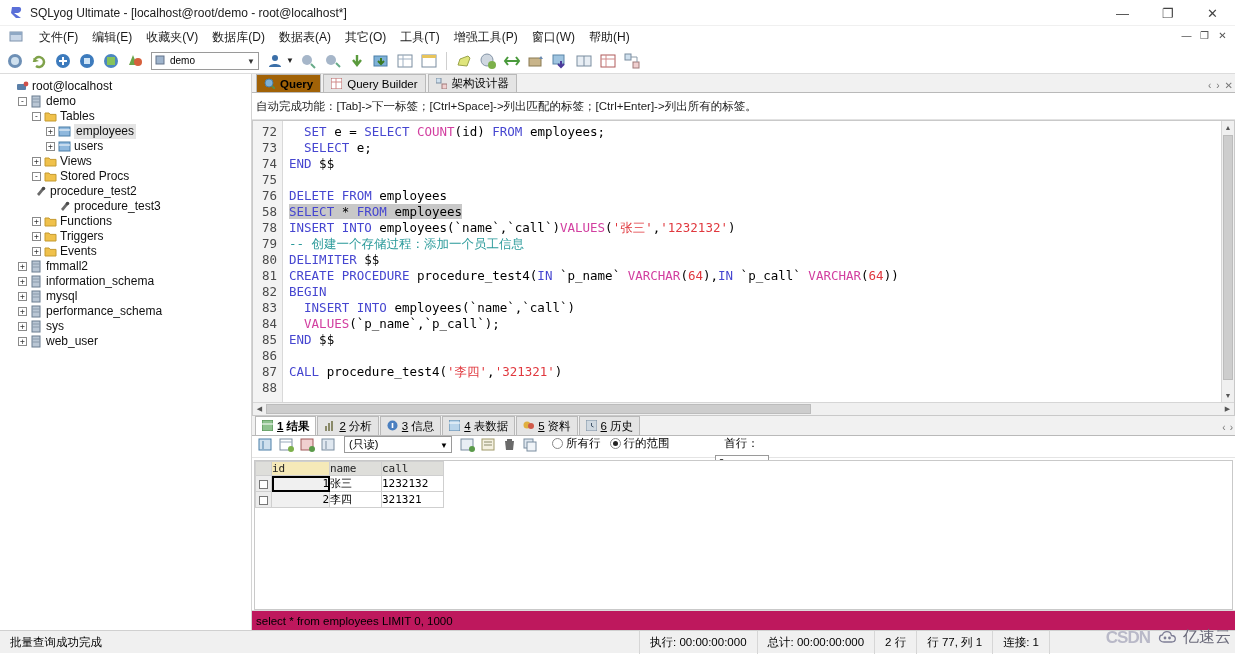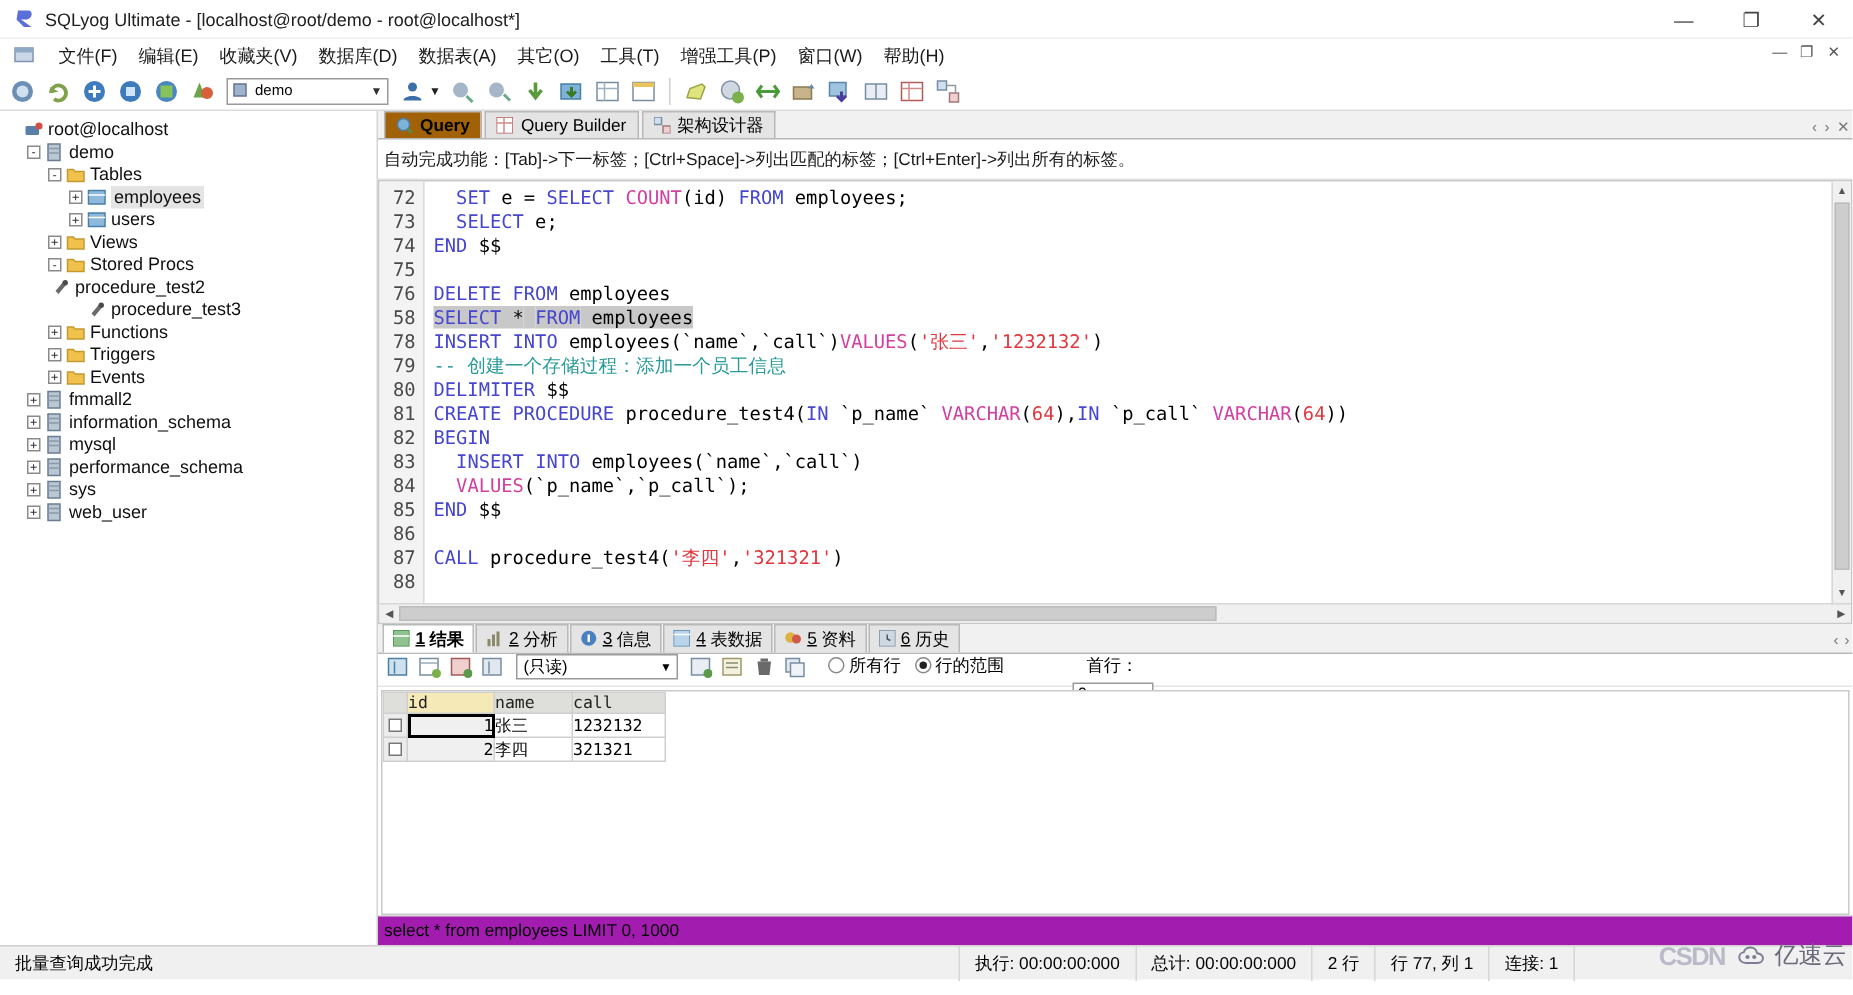--- a/index.html
+++ b/index.html
@@ -337,21 +337,21 @@
   td.idcell { background: #f0f0f0; text-align: right; width: 58px; }
   td.idcell.curr { outline: 2px solid #000; outline-offset: -2px; }
   td.namecell { width: 52px; }
   td.callcell { width: 62px; }
 
   .query-status {
     height: 20px;
     display: flex; align-items: center;
     padding-left: 4px;
     font-size: 11.5px;
-    background: #a21caf;
+    background: #be185d;
     border-top: 1px solid #dcdcdc;
   }
 
   
   .statusbar {
     height: 23px;
     display: flex; align-items: center;
     background: #f0f0f0;
     border-top: 1px solid #d0d0d0;
     font-size: 11.5px;

